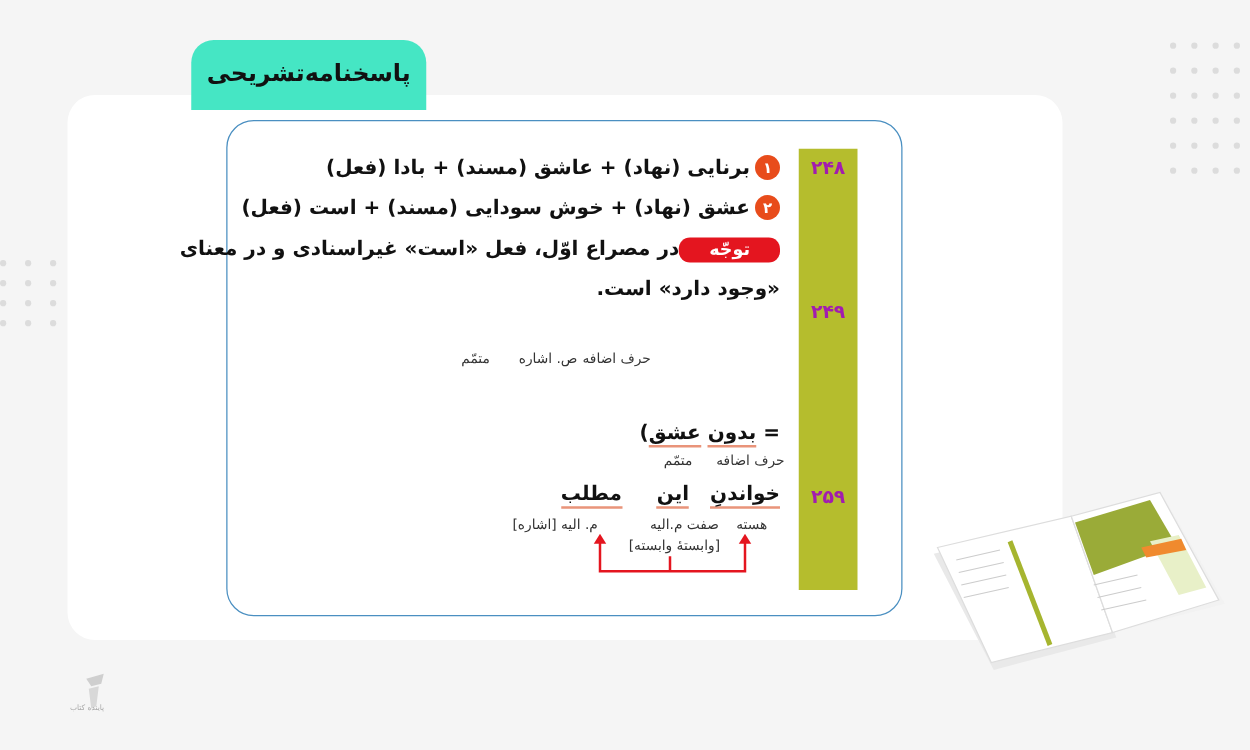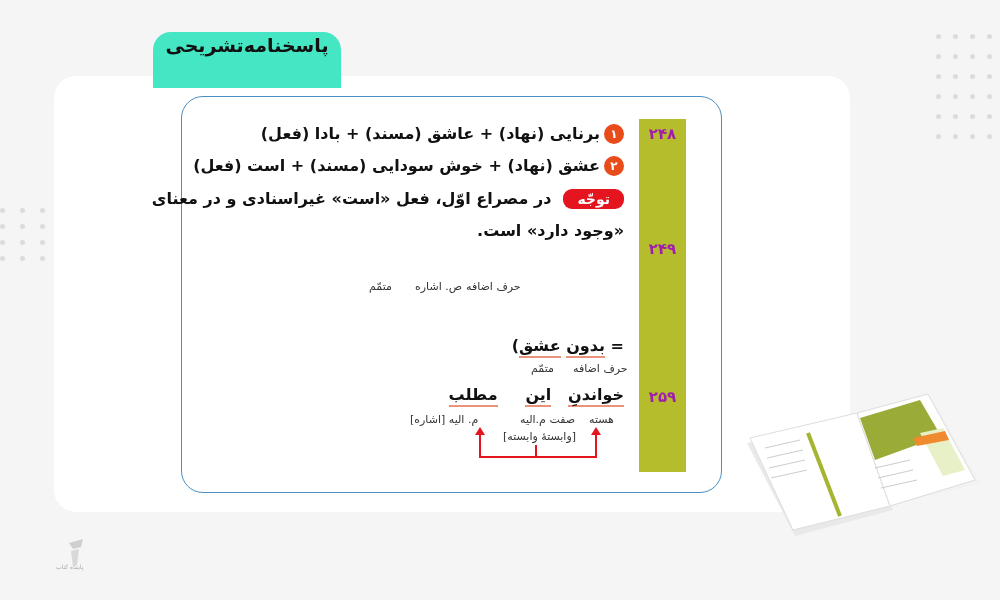--- a/index.html
+++ b/index.html
@@ -2,29 +2,29 @@
 <html><head>
 <meta charset="utf-8">
 <style>
   *{box-sizing:border-box;margin:0;padding:0}
   html,body{width:1000px;height:600px;overflow:hidden;background:#f5f5f5;font-family:"DejaVu Sans",sans-serif}
   .stage{position:relative;width:1000px;height:600px;background:#f5f5f5}
   .dots{position:absolute;display:grid;gap:0}
   .dots span{width:5px;height:5px;border-radius:50%;background:#dcdcdc;display:block}
   .dots-tr{left:936px;top:34px;grid-template-columns:repeat(4,5px);column-gap:12px;row-gap:15px}
   .dots-l{left:0;top:208px;grid-template-columns:repeat(3,5px);column-gap:15px;row-gap:11px}
-  .title-tab{position:absolute;left:153px;top:32px;width:188px;height:56px;background:#45e6c4;border-radius:18px 18px 0 0;display:flex;align-items:flex-start;justify-content:center;padding-top:2px}
+  .title-tab{position:absolute;left:153px;top:32px;width:188px;height:56px;background:#45e6c4;border-radius:18px 18px 0 0;display:flex;align-items:flex-start;justify-content:center;padding-top:16px}
   .title-tab span{font-size:19px;color:#111;font-weight:bold;direction:rtl}
   .card{position:absolute;left:54px;top:76px;width:796px;height:436px;background:#fff;border-radius:22px}
   .panel{position:absolute;left:181px;top:96px;width:541px;height:397px;border:1.5px solid #4a8fc1;border-radius:22px;background:#fff}
   .gutter{position:absolute;left:639px;top:119px;width:47px;height:353px;background:#b5bd2d}
   .num{position:absolute;left:639px;width:47px;text-align:center;font-weight:bold;color:#a21caf;font-size:15px}
   .line{position:absolute;right:376px;direction:rtl;white-space:nowrap;font-size:16px;color:#111;font-weight:bold}
   .circ{display:inline-block;width:20px;height:20px;border-radius:50%;background:#e84c1b;color:#fff;text-align:center;font-size:12px;line-height:20px;margin-left:4px;vertical-align:1px}
-  .tag{display:inline-block;background:#e4151f;color:#fff;border-radius:9px;padding:0 14px;font-size:14px;line-height:20px;margin-left:12px}
+  .tag{display:inline-block;background:#e4151f;color:#fff;border-radius:9px;padding:0 24px;font-size:14px;line-height:20px;margin-left:0}
   .arrow{color:#e4151f}
   .ul{border-bottom:2px solid #e9947a;padding-bottom:1px}
   .lbl{position:absolute;font-size:11px;color:#333;direction:rtl;white-space:nowrap}
   .book{position:absolute;left:745px;top:388px;width:235px;height:150px}
   .logo{position:absolute;left:55px;top:530px;width:40px;height:50px;text-align:center}
   .logo-txt{position:absolute;left:56px;top:563px;font-size:6px;color:#aaa;direction:rtl}
 </style>
 </head>
 <body>
 

